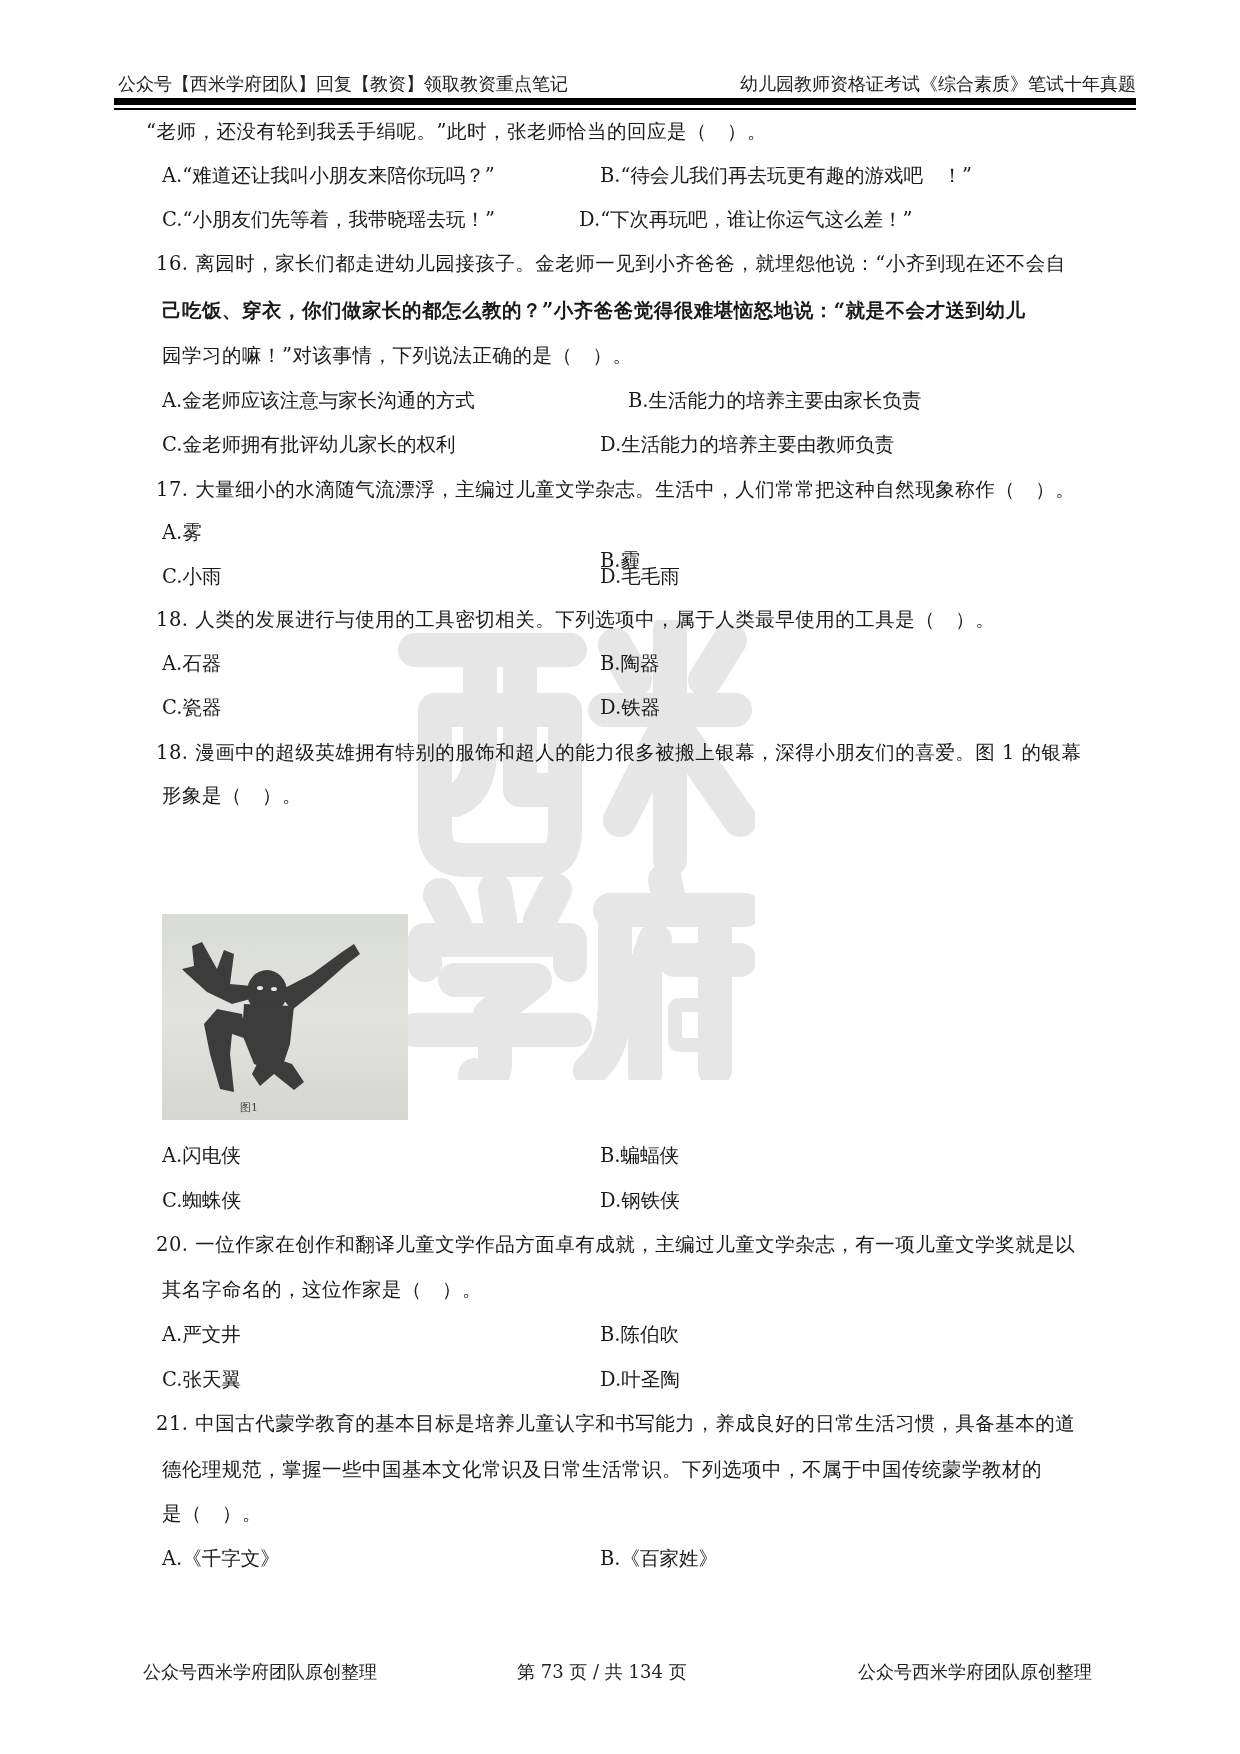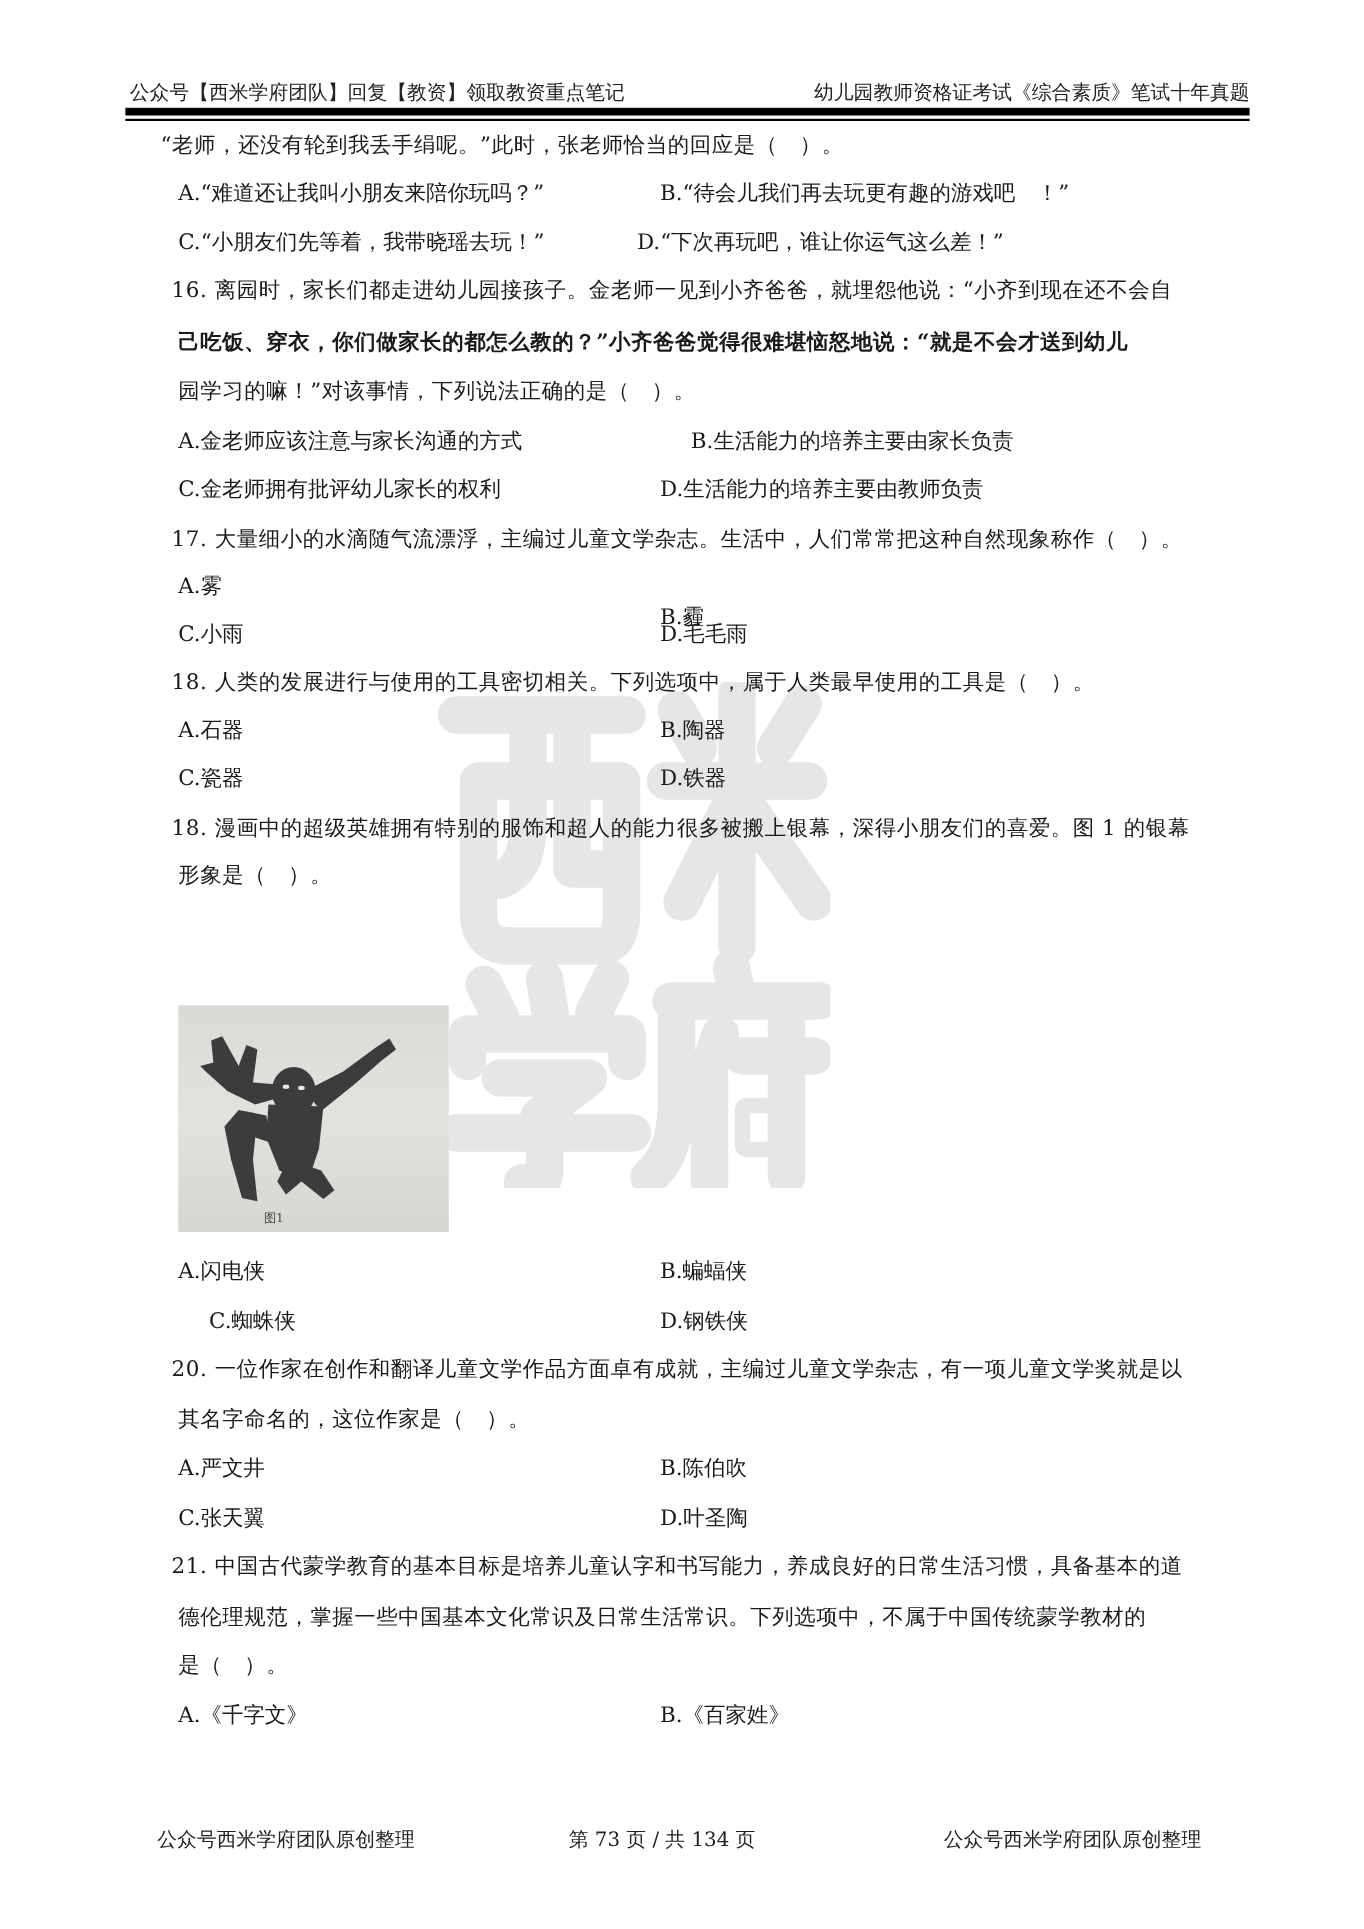--- a/index.html
+++ b/index.html
@@ -124,21 +124,21 @@
         <path d="M100 140 L130 150 L142 168 L132 176 L112 160 L98 172 L90 160 Z"></path>
       </g>
       <ellipse cx="98" cy="74" rx="3" ry="2" fill="#e8e8e8"></ellipse>
       <ellipse cx="112" cy="75" rx="3" ry="2" fill="#e8e8e8"></ellipse>
     </svg>
     <span class="fig-caption">图1</span>
   </div>
 
   <div class="opt" style="left:162px; top:1142px;">A.闪电侠</div>
   <div class="opt" style="left:600px; top:1142px;">B.蝙蝠侠</div>
-  <div class="opt" style="left:162px; top:1187px;margin-left:28px;">C.蜘蛛侠</div>
+  <div class="opt" style="left:162px; top:1187px;">C.蜘蛛侠</div>
   <div class="opt" style="left:600px; top:1187px;">D.钢铁侠</div>
 
   <div class="line" style="left:124px; top:1231px;">
     <span class="q-num">20.</span>
     <span>一位作家在创作和翻译儿童文学作品方面卓有成就，主编过儿童文学杂志，有一项儿童文学奖就是以</span>
   </div>
   <div class="line" style="left:162px; top:1276px;">其名字命名的，这位作家是（　）。</div>
   <div class="opt" style="left:162px; top:1321px;">A.严文井</div>
   <div class="opt" style="left:600px; top:1321px;">B.陈伯吹</div>
   <div class="opt" style="left:162px; top:1366px;">C.张天翼</div>

